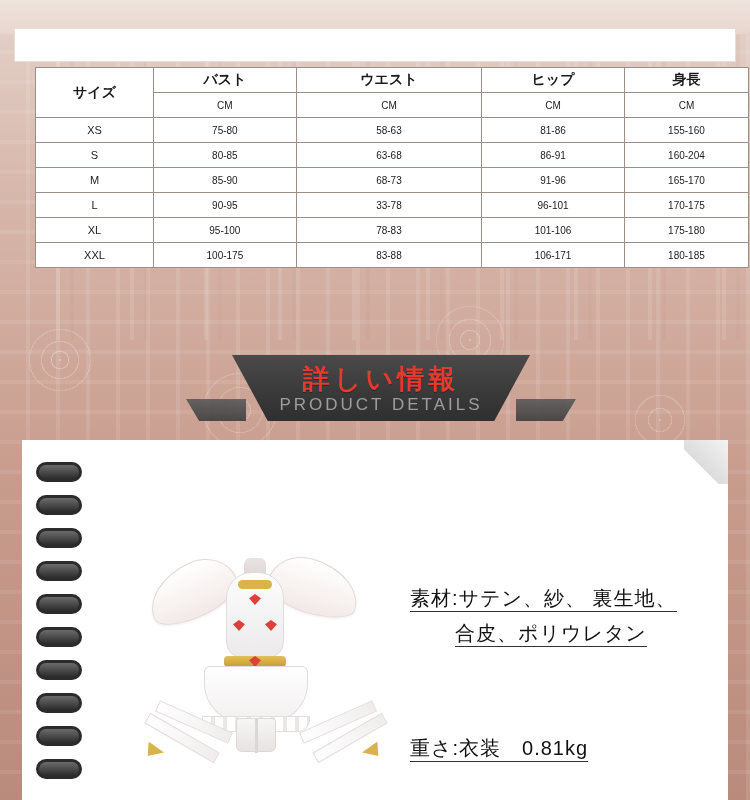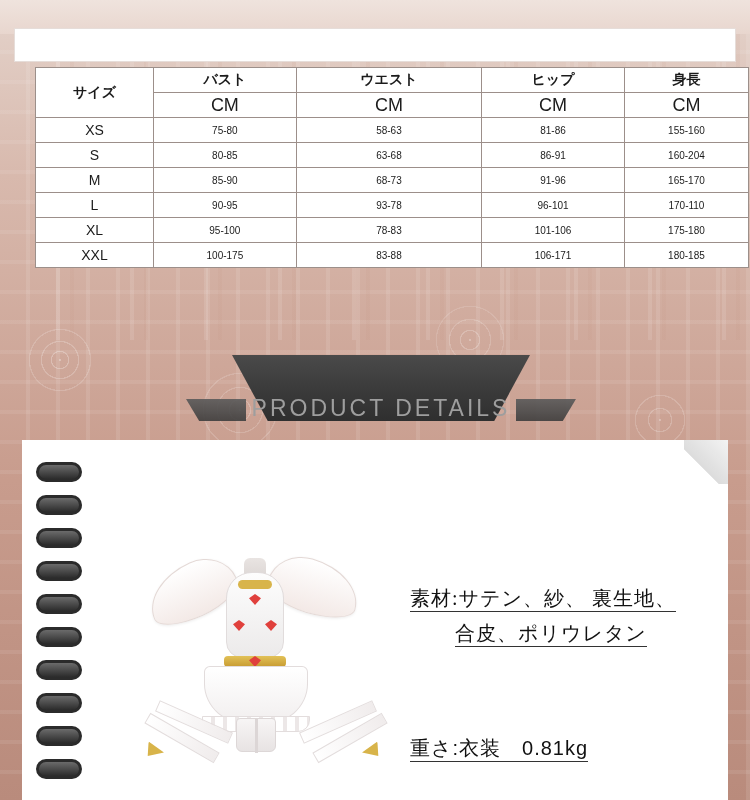--- a/index.html
+++ b/index.html
@@ -78,23 +78,23 @@
     height: 25px;
     font-weight: normal;
     padding: 0 2px;
     background: #ffffff;
   }
   .size-table thead th {
     font-weight: bold;
     font-size: 14px;
   }
   .size-table .col-size { width: 118px; }
-  .size-table .unit-row td { font-size: 18px; }
+  .size-table .unit-row td { font-size: 10px; }
   .size-table tbody td { font-size: 10px; }
-  .size-table .rowhead { font-size: 14px; }
+  .size-table .rowhead { font-size: 11px; }
 
   
   .banner {
     position: absolute;
     left: 232px; top: 355px;
     width: 298px; height: 66px;
   }
   .banner-shape {
     position: absolute; inset: 0;
     background: linear-gradient(180deg,#4a4a4a 0%, #3a3a3a 55%, #2f2f2f 100%);
@@ -118,21 +118,21 @@
     color: #e8392f;
     font-size: 27px;
     font-weight: bold;
     letter-spacing: 4px;
     text-shadow: 0 1px 0 rgba(0,0,0,.35);
   }
   .banner-en {
     position: absolute; top: 40px; left: 0; right: 0;
     text-align: center;
     color: #9e9e9e;
-    font-size: 23px;
+    font-size: 17px;
     letter-spacing: 3px;
   }
 
   
   .note-panel {
     position: absolute;
     left: 22px; top: 440px;
     width: 706px; height: 360px;
     background: #ffffff;
   }
@@ -243,21 +243,21 @@
   }
 
   
   .spec {
     position: absolute;
     font-size: 20px;
     color: #111;
     letter-spacing: 1px;
   }
   .spec .u { border-bottom: 1.5px solid #333; padding-bottom: 2px; }
-  .spec-mat1 { left: 410px; top: 585px; font-family: Liberation Serif, serif; }
+  .spec-mat1 { left: 410px; top: 585px; }
   .spec-mat2 { left: 455px; top: 620px; }
   .spec-weight { left: 410px; top: 735px; }
 </style>
 </head>
 <body>
 
 <div class="bg-wrap">
   <div class="bg-vstripes"></div>
   <div class="bg-rings"></div>
   <div class="bg-top-band"></div>
@@ -299,23 +299,23 @@
     <tr>
       <td class="rowhead">M</td>
       <td>85-90</td>
       <td>68-73</td>
       <td>91-96</td>
       <td>165-170</td>
     </tr>
     <tr>
       <td class="rowhead">L</td>
       <td>90-95</td>
-      <td>93-78</td>
+      <td>33-78</td>
       <td>96-101</td>
-      <td>170-110</td>
+      <td>170-175</td>
     </tr>
     <tr>
       <td class="rowhead">XL</td>
       <td>95-100</td>
       <td>78-83</td>
       <td>101-106</td>
       <td>175-180</td>
     </tr>
     <tr>
       <td class="rowhead">XXL</td>
@@ -324,20 +324,21 @@
       <td>106-171</td>
       <td>180-185</td>
     </tr>
   </tbody>
 </table>
 
 <div class="banner">
   <div class="banner-shape wing-l"></div>
   <div class="banner-shape wing-r"></div>
   <div class="banner-shape"></div>
+  <div class="banner-jp">詳しい情報</div>
   <div class="banner-en">PRODUCT DETAILS</div>
 </div>
 
 <div class="note-panel">
   <div class="note-fold-shadow"></div>
 
   <div class="spiral">
     <div class="ring" style="top:0px"></div>
     <div class="ring" style="top:33px"></div>
     <div class="ring" style="top:66px"></div>

